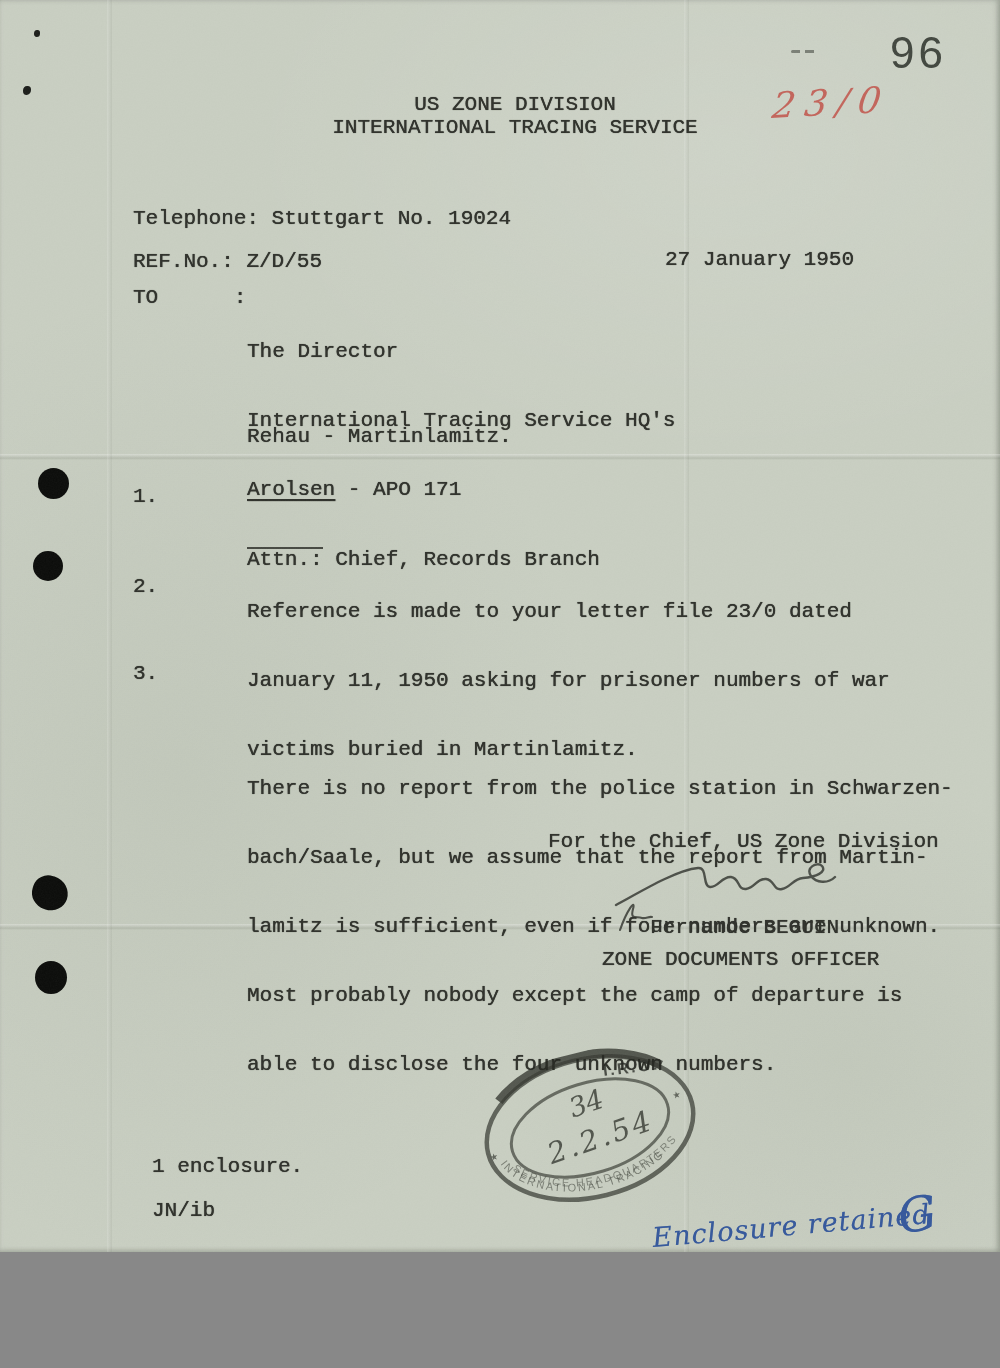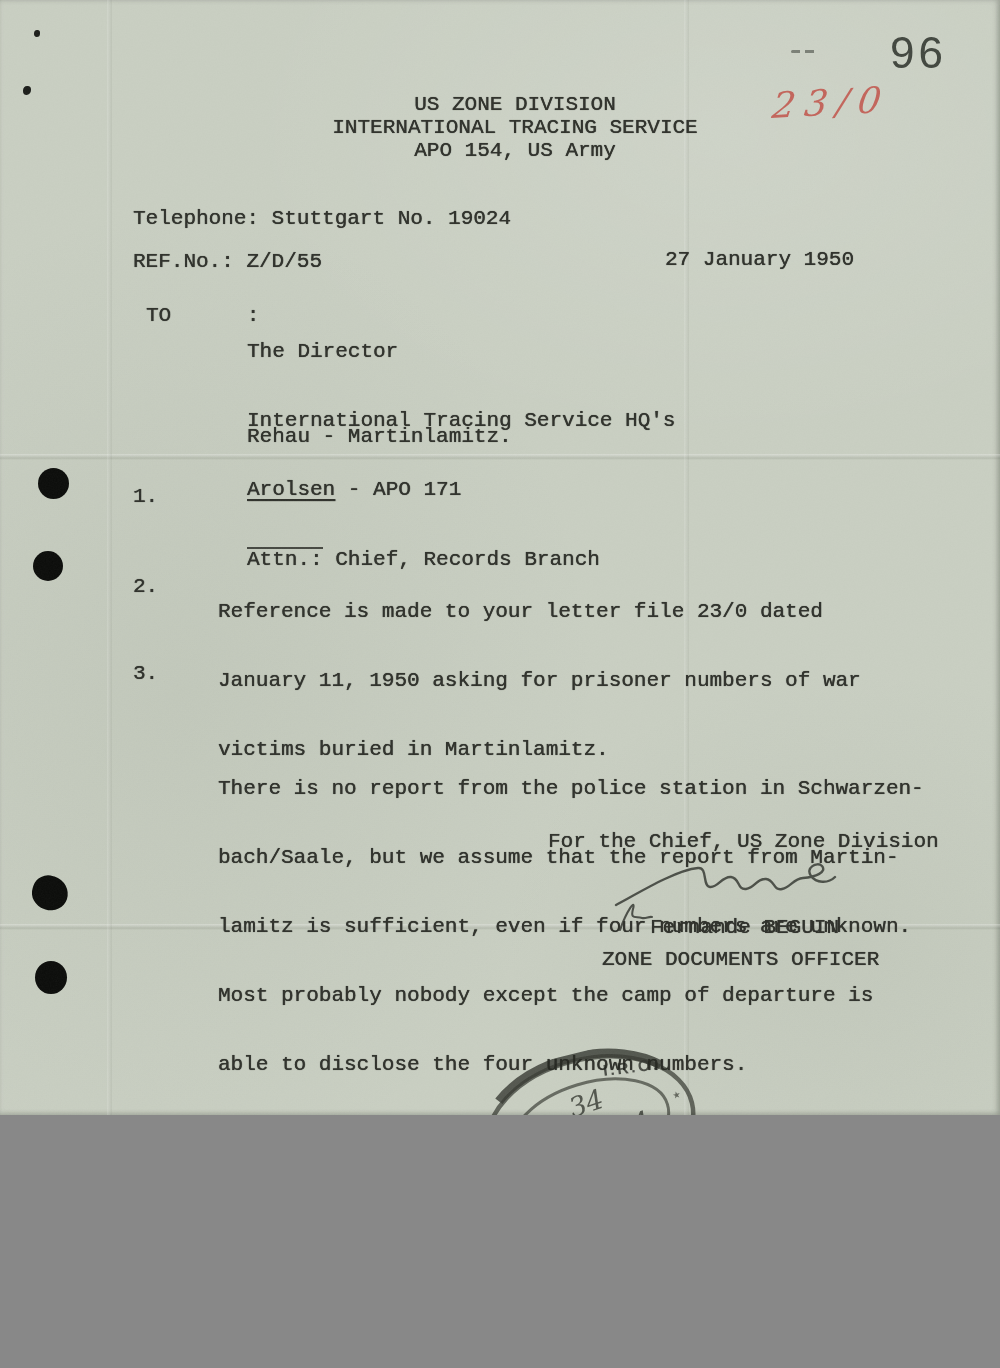--- a/index.html
+++ b/index.html
@@ -1,17 +1,17 @@
 <!DOCTYPE html>
 <html><head>
 <meta charset="utf-8">
 <style>
   html,body { margin:0; padding:0; background:#888; }
   .page {
-    position:relative; width:1000px; height:1115px; overflow:hidden;
+    position:relative; width:1000px; height:1252px; overflow:hidden;
     background:
       radial-gradient(700px 450px at 72% 12%, rgba(255,255,255,0.10), transparent 70%),
       radial-gradient(600px 700px at 18% 62%, rgba(110,118,102,0.08), transparent 70%),
       radial-gradient(500px 400px at 85% 85%, rgba(110,118,102,0.07), transparent 70%),
       #c9cfc2;
     box-shadow: inset -3px 0 5px rgba(70,75,63,.28), inset 0 -2px 4px rgba(70,75,63,.18), inset 2px 0 4px rgba(255,255,255,.15);
     font-family:"Liberation Mono", monospace; color:#2f312b;
   }
   .tw {
     position:absolute; font-size:21px; line-height:23px; white-space:pre;
@@ -27,21 +27,21 @@
   .speck { position:absolute; background:#1c1e1a; border-radius:50% 40% 55% 45%; }
   .pagenum { position:absolute; left:890px; top:28px; font-family:"Liberation Sans",sans-serif;
     font-size:44px; color:#42473f; letter-spacing:4px; }
   .dashmark { position:absolute; left:791px; top:50px; width:28px; height:3px; opacity:.55; border-radius:2px;
     background:repeating-linear-gradient(90deg,#383c35 0 9px, transparent 9px 14px); }
   .rednote { position:absolute; left:773px; top:82px; font-family:"DejaVu Serif",serif; font-style:italic;
     font-size:36px; color:#c25249; letter-spacing:9px; transform:skewX(-10deg) rotate(-3deg); opacity:.85; }
   .letterhead { position:absolute; left:290px; top:93px; width:450px; text-align:center; }
   .para { position:absolute; left:133px; }
   .pnum { position:absolute; left:0; top:0; }
-  .plines { margin-left:85px; }
+  .plines { margin-left:114px; }
   .u  { text-decoration:underline; text-underline-offset:4px; text-decoration-thickness:1.6px; }
   .ov { border-top:2px solid rgba(47,49,43,.85); display:inline-block; line-height:21px; }
   .sig { position:absolute; left:596px; top:856px; pointer-events:none; }
   .stamp { position:absolute; left:476px; top:1052px; width:228px; height:152px;
     transform:rotate(-14deg); opacity:.88; pointer-events:none; }
   .bluenote { position:absolute; font-family:"DejaVu Serif",serif; font-style:italic;
     color:#35589c; text-shadow:0 0 .6px rgba(53,88,156,.6); }
   .bn1 { left:652px; top:1210px; font-size:27px; transform:rotate(-5deg); letter-spacing:1px; }
   .bnG { left:898px; top:1186px; font-size:48px; transform:rotate(-8deg); }
   .bn2 { left:633px; top:1268px; font-size:29px; transform:rotate(-3deg); letter-spacing:2px; }
@@ -64,28 +64,27 @@
   <div class="speck" style="left:34px; top:30px; width:6px; height:7px;"></div>
   <div class="speck" style="left:23px; top:86px; width:8px; height:9px;"></div>
 
   <div class="pagenum">96</div>
   <div class="dashmark"></div>
   <div class="rednote">23/0</div>
 
   <div class="letterhead tw" style="white-space:normal">
     <div>US ZONE DIVISION</div>
     <div>INTERNATIONAL TRACING SERVICE</div>
-    <div>APO 154, US Army</div>
   </div>
 
   <div class="tw" style="left:133px; top:207px;">Telephone: Stuttgart No. 19024</div>
   <div class="tw" style="left:133px; top:250px;">REF.No.: Z/D/55</div>
   <div class="tw" style="left:665px; top:248px;">27 January 1950</div>
 
-  <div class="tw" style="left:133px; top:304px;margin-left:13px;">TO      :</div>
+  <div class="tw" style="left:133px; top:286px;">TO      :</div>
   <div class="tw" style="left:247px; top:294px;">
     <div>The Director</div>
     <div>International Tracing Service HQ's</div>
     <div><span class="u">Arolsen</span><span> - APO 171</span></div>
     <div><span class="ov">Attn.:</span><span> Chief, Records Branch</span></div>
   </div>
 
   <div class="tw" style="left:247px; top:425px;">Rehau - Martinlamitz.</div>
 
   <div class="para tw" style="top:485px;">

